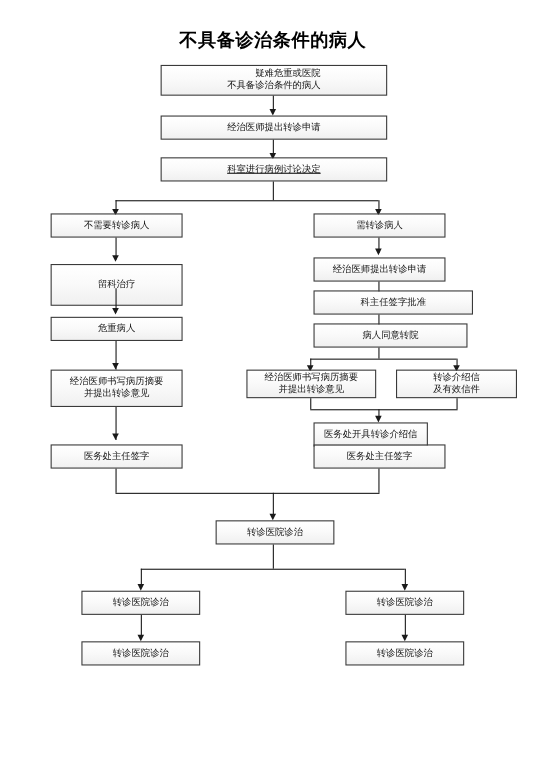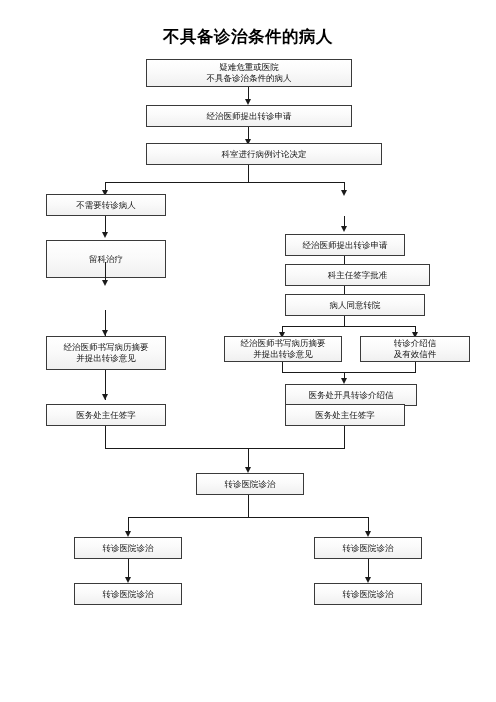--- a/index.html
+++ b/index.html
@@ -61,62 +61,64 @@
     border-top: 6px solid #1a1a1a;
   }
 </style>
 </head>
 <body>
 
 <div id="page">
 
   <div id="flow-title">不具备诊治条件的病人</div>
 
-  <div class="node" style="left:146px; top:59px; width:206px; height:28px;">疑难危重或医院
+  <div class="node" style="left:146px; top:59px; width:206px; height:28px;text-align:right;">疑难危重或医院
 不具备诊治条件的病人</div>
 
   <div class="edge v" style="left:248px; top:87px; height:16px;"></div>
   <div class="arrowhead" style="left:245px; top:99px;"></div>
 
   <div class="node" style="left:146px; top:105px; width:206px; height:22px;">经治医师提出转诊申请</div>
 
   <div class="edge v" style="left:248px; top:127px; height:16px;"></div>
   <div class="arrowhead" style="left:245px; top:139px;"></div>
 
-  <div class="node" style="left:146px; top:143px; width:236px; height:22px;">科室进行病例讨论决定</div>
+  <div class="node" style="left:146px; top:143px; width:206px; height:22px;text-decoration:underline;">科室进行病例讨论决定</div>
 
   <div class="edge v" style="left:248px; top:165px; height:17px;"></div>
   <div class="edge h" style="left:105px; top:182px; width:239px;"></div>
   <div class="edge v" style="left:105px; top:182px; height:10px;"></div>
   <div class="arrowhead" style="left:102px; top:190px;"></div>
   <div class="edge v" style="left:344px; top:182px; height:10px;"></div>
   <div class="arrowhead" style="left:341px; top:190px;"></div>
 
   <div class="node" style="left:46px; top:194px; width:120px; height:22px;">不需要转诊病人</div>
 
   <div class="edge v" style="left:105px; top:216px; height:20px;"></div>
   <div class="arrowhead" style="left:102px; top:232px;"></div>
 
   <div class="node" style="left:46px; top:240px; width:120px; height:38px;">留科治疗</div>
 
   <div class="edge v" style="left:105px; top:262px; height:22px;"></div>
   <div class="arrowhead" style="left:102px; top:280px;"></div>
 
+  <div class="node" style="left:46px; top:288px; width:120px; height:22px;">危重病人</div>
 
   <div class="edge v" style="left:105px; top:310px; height:26px;"></div>
   <div class="arrowhead" style="left:102px; top:330px;"></div>
 
   <div class="node" style="left:46px; top:336px; width:120px; height:34px;">经治医师书写病历摘要
 并提出转诊意见</div>
 
   <div class="edge v" style="left:105px; top:370px; height:30px;"></div>
   <div class="arrowhead" style="left:102px; top:394px;"></div>
 
   <div class="node" style="left:46px; top:404px; width:120px; height:22px;">医务处主任签字</div>
 
+  <div class="node" style="left:285px; top:194px; width:120px; height:22px;">需转诊病人</div>
 
   <div class="edge v" style="left:344px; top:216px; height:14px;"></div>
   <div class="arrowhead" style="left:341px; top:226px;"></div>
 
   <div class="node" style="left:285px; top:234px; width:120px; height:22px;">经治医师提出转诊申请</div>
 
   <div class="edge v" style="left:344px; top:256px; height:14px;"></div>
   <div class="arrowhead" style="left:341px; top:266px;"></div>
 
   <div class="node" style="left:285px; top:264px; width:145px; height:22px;">科主任签字批准</div>
@@ -138,21 +140,21 @@
 
   <div class="node" style="left:360px; top:336px; width:110px; height:26px;">转诊介绍信
 及有效信件</div>
 
   <div class="edge v" style="left:282px; top:362px; height:10px;"></div>
   <div class="edge v" style="left:415px; top:362px; height:10px;"></div>
   <div class="edge h" style="left:282px; top:372px; width:134px;"></div>
   <div class="edge v" style="left:344px; top:372px; height:8px;"></div>
   <div class="arrowhead" style="left:341px; top:378px;"></div>
 
-  <div class="node" style="left:285px; top:384px; width:132px; height:22px;">医务处开具转诊介绍信</div>
+  <div class="node" style="left:285px; top:384px; width:104px; height:22px;">医务处开具转诊介绍信</div>
 
   <div class="edge v" style="left:344px; top:406px; height:12px;"></div>
   <div class="arrowhead" style="left:341px; top:414px;"></div>
 
   <div class="node" style="left:285px; top:404px; width:120px; height:22px;">医务处主任签字</div>
 
   <div class="edge v" style="left:105px; top:426px; height:22px;"></div>
   <div class="edge v" style="left:344px; top:426px; height:22px;"></div>
   <div class="edge h" style="left:105px; top:448px; width:240px;"></div>
   <div class="edge v" style="left:248px; top:448px; height:23px;"></div>

